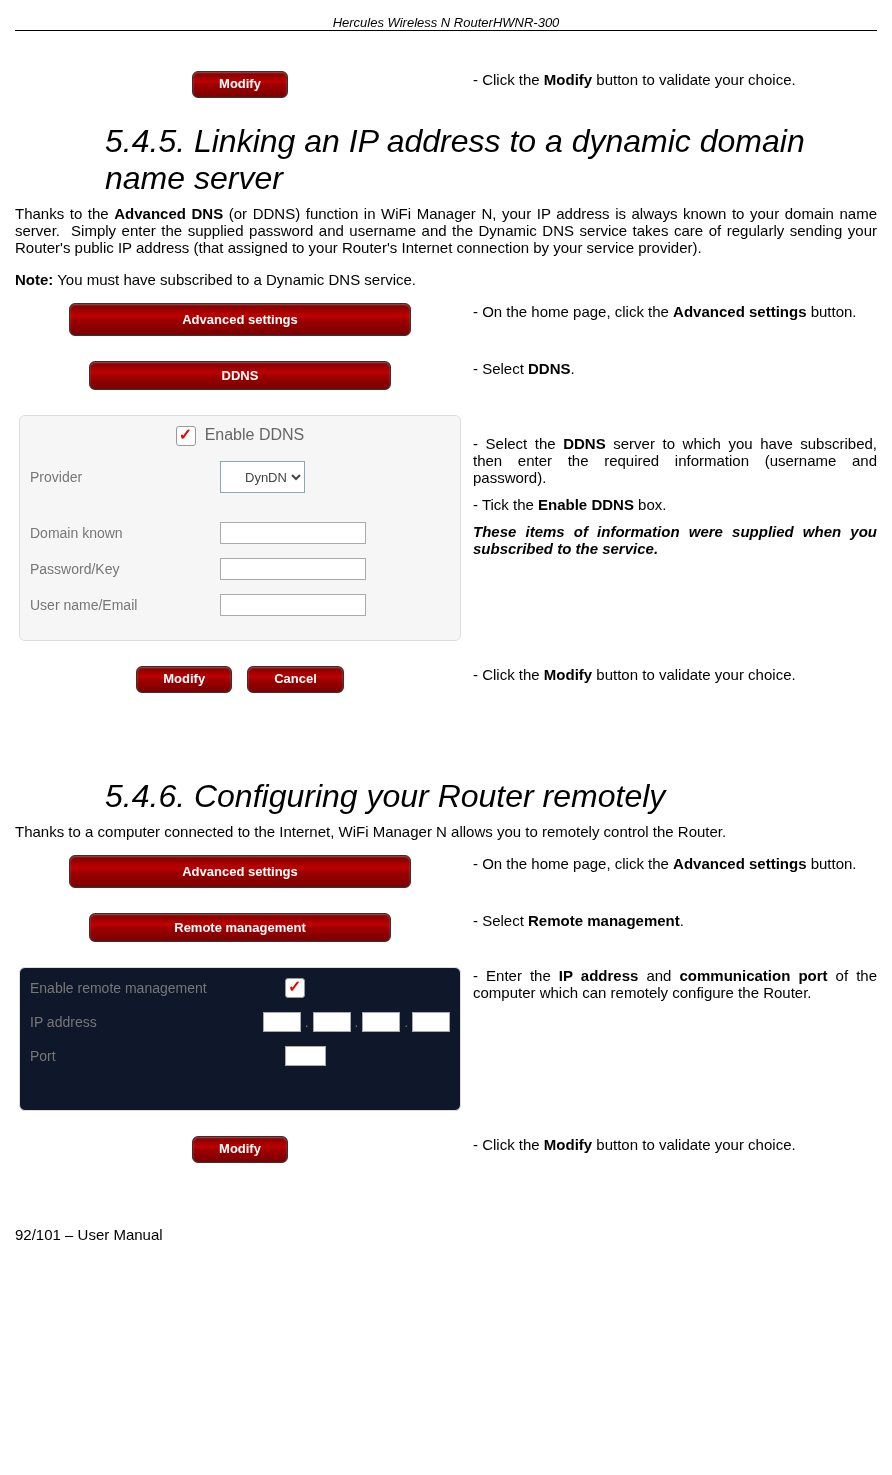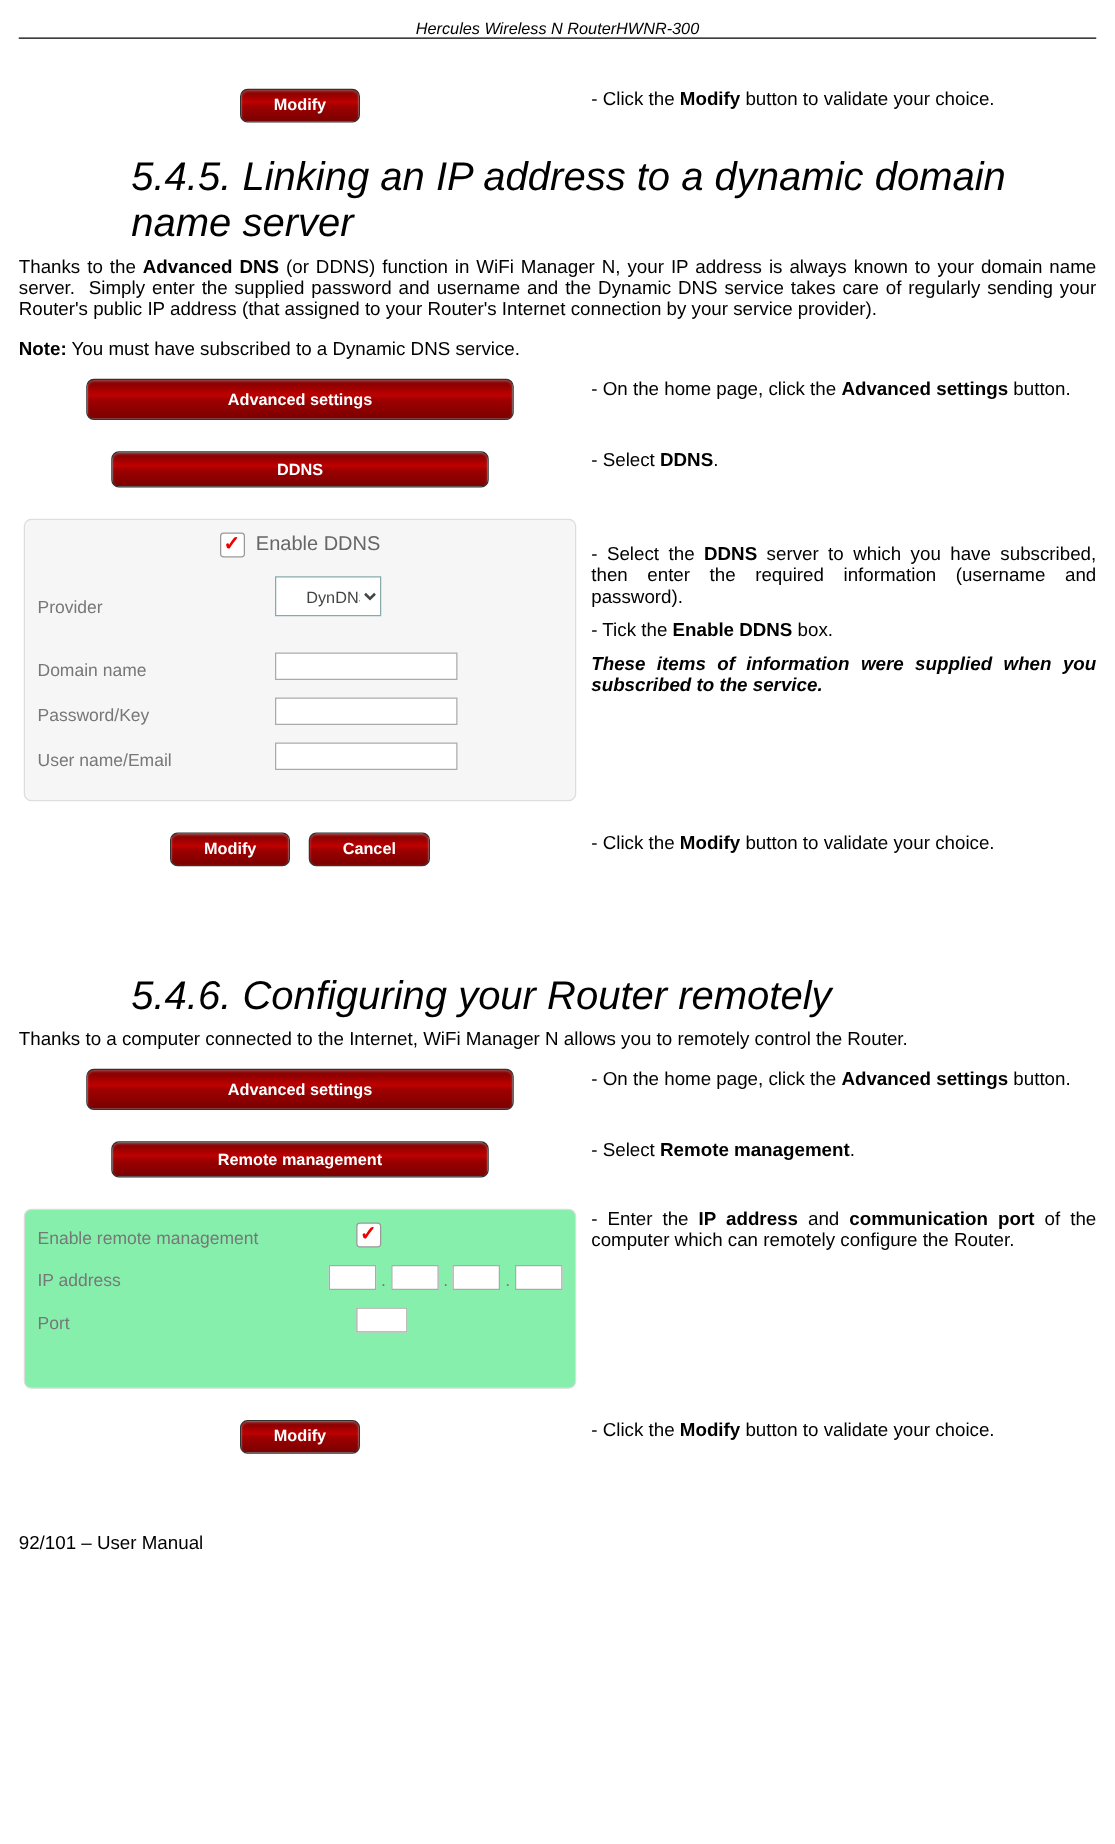--- a/index.html
+++ b/index.html
@@ -96,21 +96,21 @@
       content: "✓";
       color: #e00;
       font-weight: bold;
       position: absolute;
       left: 2px;
       top: -2px;
       font-size: 16px;
     }
     .form-row {
       display: flex;
-      align-items: flex-end;
+      align-items: center;
       margin-bottom: 14px;
     }
     .form-label {
       width: 190px;
       color: #777;
     }
     .form-input {
       border: 1px solid #aaa;
       height: 18px;
       width: 140px;
@@ -125,21 +125,21 @@
       color: #444;
       padding-left: 20px;
     }
     .buttons-row {
       display: flex;
       justify-content: center;
       gap: 15px;
     }
     .remote-panel {
       width: 420px;
-      background: #86efac;
+      background: #0f172a;
       border: 1px solid #ddd;
       border-radius: 6px;
       padding: 10px 10px 30px 10px;
       font-size: 14px;
       color: #777;
     }
     .ip-input {
       border: 1px solid #aaa;
       height: 16px;
       width: 32px;
@@ -203,21 +203,21 @@
         &nbsp;<span>Enable DDNS</span>
       </div>
       <div class="form-row">
         <span class="form-label">Provider</span>
         <select class="dropdown">
           <option>DynDNS</option>
         </select>
       </div>
       <div style="height:15px;"></div>
       <div class="form-row">
-        <span class="form-label">Domain name</span>
+        <span class="form-label">Domain known</span>
         <input class="form-input" style="">
       </div>
       <div class="form-row">
         <span class="form-label">Password/Key</span>
         <input class="form-input" style="">
       </div>
       <div class="form-row">
         <span class="form-label">User name/Email</span>
         <input class="form-input" style="">
       </div>

